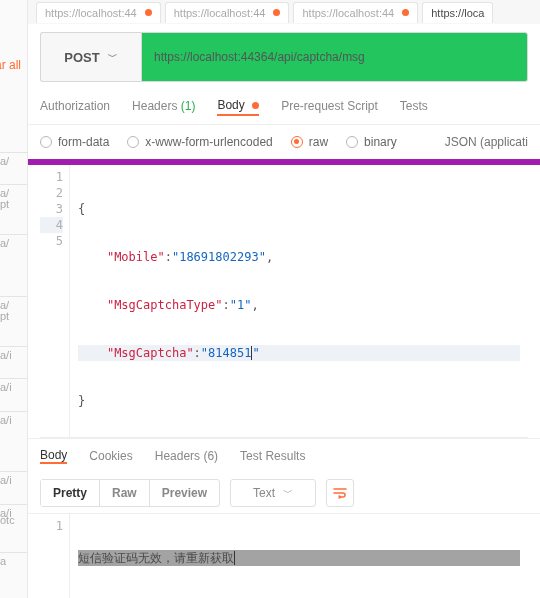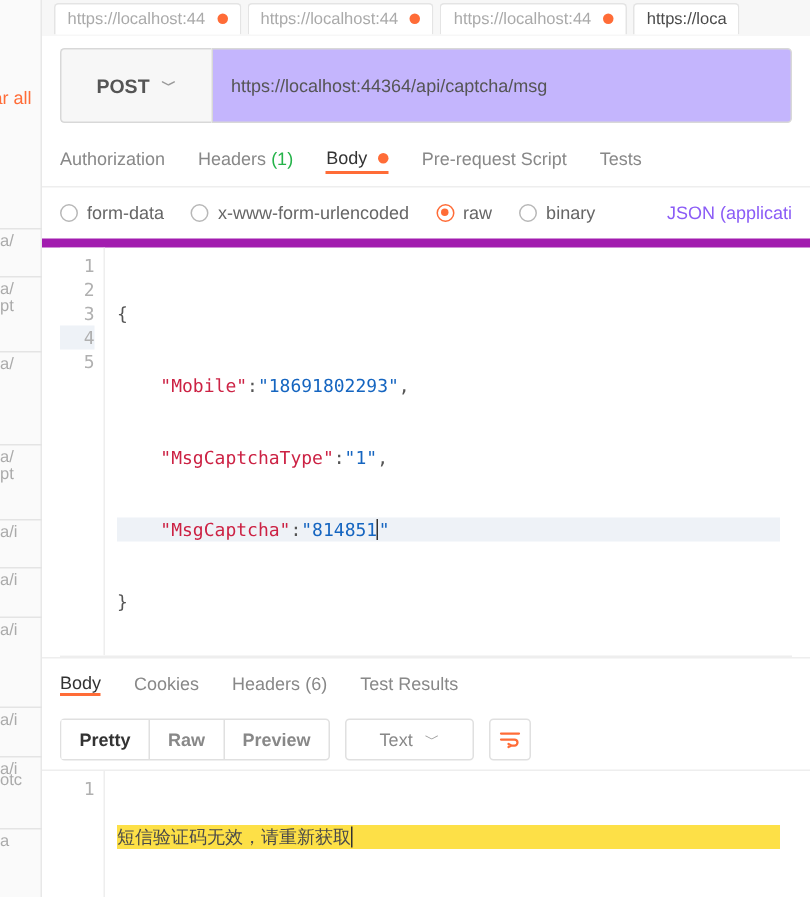--- a/index.html
+++ b/index.html
@@ -95,21 +95,21 @@
     font-size: 13px;
     color: #555;
     font-weight: 700;
     gap: 8px;
     border-radius: 3px 0 0 3px;
   }
   .chev { font-size: 10px; color: #999; }
   .url-input {
     flex: 1;
     border: 1px solid #d8d8d8;
-    background: #c4b5fd;
+    background: #22c55e;
     display: flex;
     align-items: center;
     padding: 0 12px;
     font-size: 12px;
     color: #555;
     border-radius: 0 3px 3px 0;
   }
   
   .req-tabs {
     display: flex;
@@ -146,21 +146,21 @@
   .opt { display: flex; align-items: center; gap: 6px; }
   .radio {
     width:12px;height:12px;border:1.5px solid #b8b8b8;border-radius:50%;
     display:inline-block;box-sizing:border-box;position:relative;
   }
   .radio.on { border-color:#ff6c37; }
   .radio.on::after {
     content:"";position:absolute;left:2px;top:2px;width:5px;height:5px;
     background:#ff6c37;border-radius:50%;
   }
-  .json-link { color:#8b5cf6; margin-left:auto; }
+  .json-link { color:#737373; margin-left:auto; }
   
   .editor {
     flex: 1;
     display: flex;
     font-family: Menlo, Consolas, monospace;
     font-size: 12px;
     border-bottom: 1px solid #eee;
     overflow: hidden;
     margin: 0 12px;
   }
@@ -199,21 +199,21 @@
   .btn-grp .b + .b{border-left:1px solid #e0e0e0;}
   .sel{border:1px solid #e0e0e0;height:26px;border-radius:3px;display:flex;align-items:center;padding:0 22px;font-size:12px;color:#888;gap:8px;}
   .wrap-ic{width:26px;height:26px;border:1px solid #e0e0e0;border-radius:3px;display:flex;align-items:center;justify-content:center;}
   .wrap-ic svg{display:block;}
   .resp-editor{
     display:flex;font-family:Menlo,Consolas,monospace;font-size:12px;
     line-height:16px;flex-shrink:0;margin:0 12px;background:#fff;
   }
   .resp-editor .gutter{width:30px;border-right:1px solid #eee;color:#b0b0b0;text-align:right;padding:4px 6px 0 0;}
   .resp-editor .code{flex:1;padding:4px 8px 0;}
-  .resp-editor .line{background:#fde047;}
+  .resp-editor .line{background:#a3a3a3;}
   .resp-editor .cursor{border-right:1px solid #333;}
 </style>
 </head>
 <body>
 
 <div class="left-sidebar">
   <div class="clear">ar all</div>
 
 <div class="frag cut" style="top: 152px;">a/</div>
     <div class="frag cut" style="top: 184px;">a/</div>

